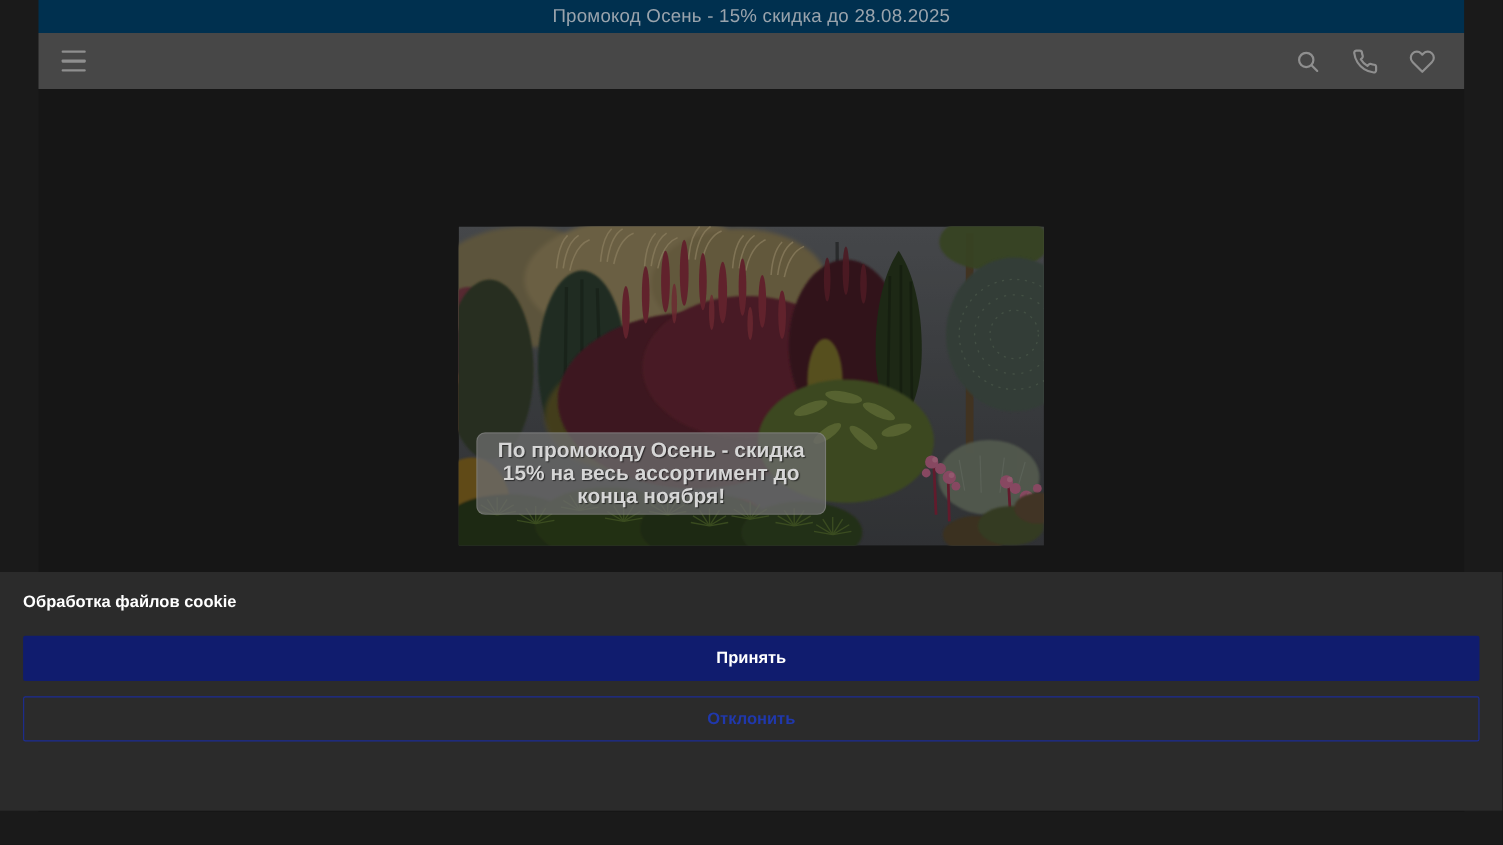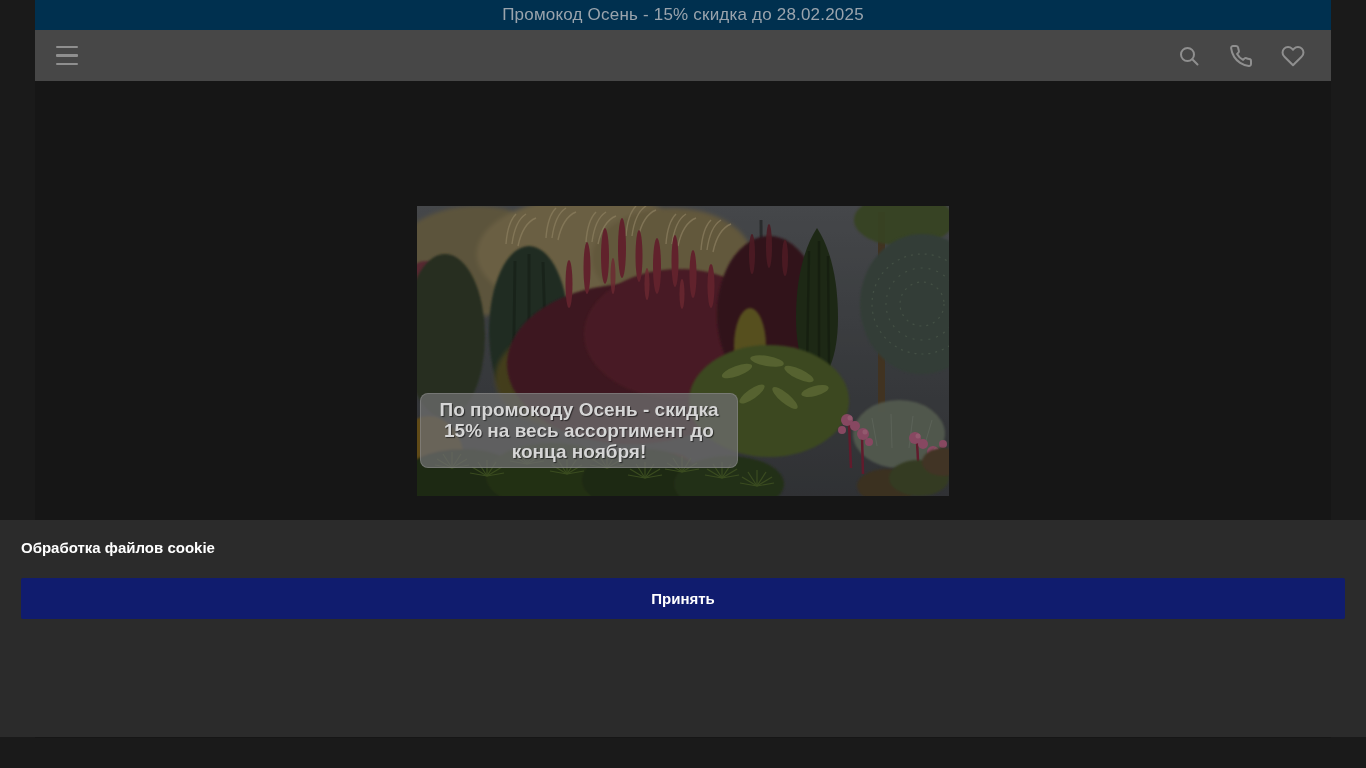--- a/index.html
+++ b/index.html
@@ -22,42 +22,42 @@
   .address-bar span{color:var(--address_bar_text);font-size:13px;font-weight:bold;}
   .header{height:51px;background:var(--header_bg);display:flex;align-items:center;padding:0 21px;}
   .header .spacer{flex:1;}
   .icon-btn{background:none;border:none;cursor:pointer;width:34px;height:34px;display:flex;align-items:center;justify-content:center;margin-left:18px;}
   .icon-btn svg{stroke:var(--icon);fill:none;stroke-width:2;stroke-linecap:round;stroke-linejoin:round;}
   .burger-btn{background:none;border:none;cursor:pointer;display:flex;flex-direction:column;gap:6px;padding:4px 0;}
   .burger-btn i{display:block;width:22px;height:2.5px;background:var(--icon);border-radius:1px;}
   .main{height:657px;background:var(--content_bg);position:relative;}
   .hero{position:absolute;left:382px;top:125px;width:532px;height:290px;}
   .hero svg.scene{position:absolute;inset:0;display:block;}
-  .hero-overlay{position:absolute;left:3px;top:187px;width:318px;min-height:65px;
+  .hero-overlay{position:absolute;left:16px;top:187px;width:318px;min-height:65px;
     background:rgba(108,108,108,.78);border:1px solid rgba(165,165,165,.35);border-radius:8px;
     padding:5px 8px;display:flex;align-items:center;justify-content:center;}
   .hero-overlay span{color:var(--overlay_text);font-size:19px;line-height:21px;font-weight:bold;text-align:center;
     text-shadow:1px 1px 1px rgba(0,0,0,.55);}
   .cookie-banner{position:absolute;left:0;top:520px;width:1366px;height:217px;background:var(--banner_bg);
     padding:19px 21px 0 21px;z-index:20;}
   .cookie-banner h2{color:#ffffff;font-size:15px;font-weight:bold;}
   .cookie-banner p{margin-top:21px;color:var(--banner_text);font-size:14.5px;}
   .cookie-banner a{color:var(--link);text-decoration:none;cursor:pointer;}
   .btn{display:block;width:100%;height:41px;font-family:"Liberation Sans",sans-serif;font-size:15px;font-weight:bold;
     border-radius:2px;cursor:pointer;}
   .btn-accept{margin-top:22px;background:var(--accept_bg);color:var(--accept_text);border:none;}
   .btn-decline{margin-top:14px;background:transparent;color:var(--decline-text,var(--decline_text));border:1px solid var(--decline_border);}
 </style>
 </head>
 <body>
 
 <div class="page">
 
   <div class="promo-bar">
-    <span>Промокод Осень - 15% скидка до 28.02.2025</span>
+    <span>Промокод Осень - 15% скидка до 28.08.2025</span>
   </div>
 
 
   <div class="header">
     <button class="burger-btn">
       <i></i>
       <i></i>
       <i></i>
     </button>
     <div class="spacer"></div>
@@ -265,13 +265,14 @@
         <span>По промокоду Осень - скидка 15% на весь ассортимент до конца ноября!</span>
       </div>
     </div>
   </div>
 
 </div>
 
 <div class="cookie-banner">
   <h2>Обработка файлов cookie</h2>
   <button class="btn btn-accept">Принять</button>
+  <button class="btn btn-decline">Отклонить</button>
 </div>
 
 </body></html>

